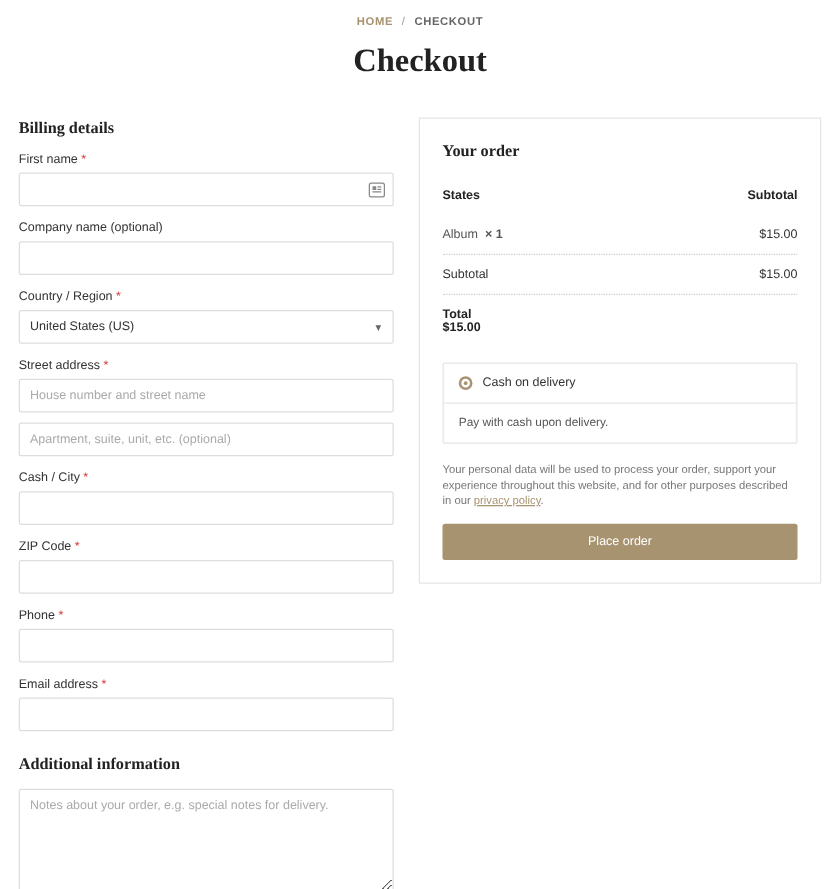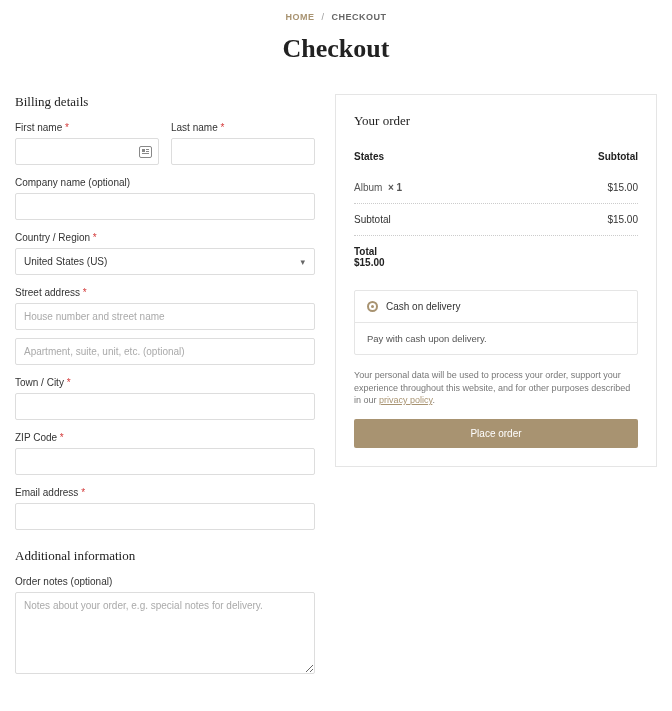--- a/index.html
+++ b/index.html
@@ -6,21 +6,21 @@
 body { font-family: Arial, Helvetica, sans-serif; font-size: 11px; color: #333; background: #fff; }
 .container { width: 672px; margin: 0 auto; padding: 12px 15px 20px; }
 .breadcrumb { text-align: center; font-size: 9px; letter-spacing: 0.5px; color: #999; margin-bottom: 12px; }
 .breadcrumb a { color: #a89371; text-decoration: none; font-weight: bold; }
 .breadcrumb .sep { margin: 0 4px; color: #999; }
 .breadcrumb .current { color: #666; font-weight: bold; }
 h1.page-title { font-family: Georgia, 'Times New Roman', serif; font-size: 26px; font-weight: bold; text-align: center; margin-bottom: 30px; color: #222; }
 .cols { display: flex; gap: 20px; align-items: flex-start; }
 .left { flex: 1; }
 .right { width: 322px; border: 1px solid #e5e5e5; padding: 18px; }
-h3 { font-family: Georgia, 'Times New Roman', serif; font-size: 13px; font-weight: normal; margin-bottom: 12px; color: #222; }
+h3 { font-family: Georgia, 'Times New Roman', serif; font-size: 13px; font-weight: bold; margin-bottom: 12px; color: #222; }
 .row { display: flex; gap: 12px; }
 .field { margin-bottom: 12px; flex: 1; }
 .label { display: block; font-size: 10px; color: #333; margin-bottom: 5px; }
 .req { color: #d43a3a; }
 input[type=text], select, textarea {
   width: 100%; border: 1px solid #ddd; padding: 7px 8px; font-size: 10px;
   font-family: inherit; color: #333; background: #fff; border-radius: 2px;
 }
 input::placeholder, textarea::placeholder { color: #aaa; }
 select { appearance: none; -webkit-appearance: none; background: #fff; padding-right: 24px; }
@@ -65,24 +65,20 @@
 
   <div class="cols">
     <div class="left">
       <h3>Billing details</h3>
 
       <div class="row">
         <div class="field">
           <label class="label"><span>First name</span> <span class="req">*</span></label>
           <div class="contact-icon"><input type="text" style=""></div>
         </div>
-        <div class="field">
-          <label class="label"><span>Last name</span> <span class="req">*</span></label>
-          <input type="text" style="">
-        </div>
       </div>
 
       <div class="field">
         <label class="label">Company name (optional)</label>
         <input type="text" style="">
       </div>
 
       <div class="field">
         <label class="label"><span>Country / Region</span> <span class="req">*</span></label>
         <div class="select-wrap">
@@ -90,39 +86,42 @@
         </div>
       </div>
 
       <div class="field">
         <label class="label"><span>Street address</span> <span class="req">*</span></label>
         <input type="text" style="margin-bottom: 8px;" placeholder="House number and street name">
         <input type="text" placeholder="Apartment, suite, unit, etc. (optional)" style="">
       </div>
 
       <div class="field">
-        <label class="label"><span>Town / City</span> <span class="req">*</span></label>
+        <label class="label"><span>Cash / City</span> <span class="req">*</span></label>
         <input type="text" style="">
       </div>
 
 
       <div class="field">
         <label class="label"><span>ZIP Code</span> <span class="req">*</span></label>
         <input type="text" style="">
       </div>
 
+      <div class="field">
+        <label class="label"><span>Phone</span> <span class="req">*</span></label>
+        <input type="text" style="">
+      </div>
 
       <div class="field">
         <label class="label"><span>Email address</span> <span class="req">*</span></label>
         <input type="text" style="">
       </div>
 
       <h3 style="margin-top:18px;">Additional information</h3>
       <div class="field">
-        <label class="label">Order notes (optional)</label>
         <textarea placeholder="Notes about your order, e.g. special notes for delivery." style=""></textarea>
       </div>
     </div>
 
     <div class="right">
       <h3>Your order</h3>
 
       <div class="order-line order-head">
         <span>States</span>
         <span>Subtotal</span>

